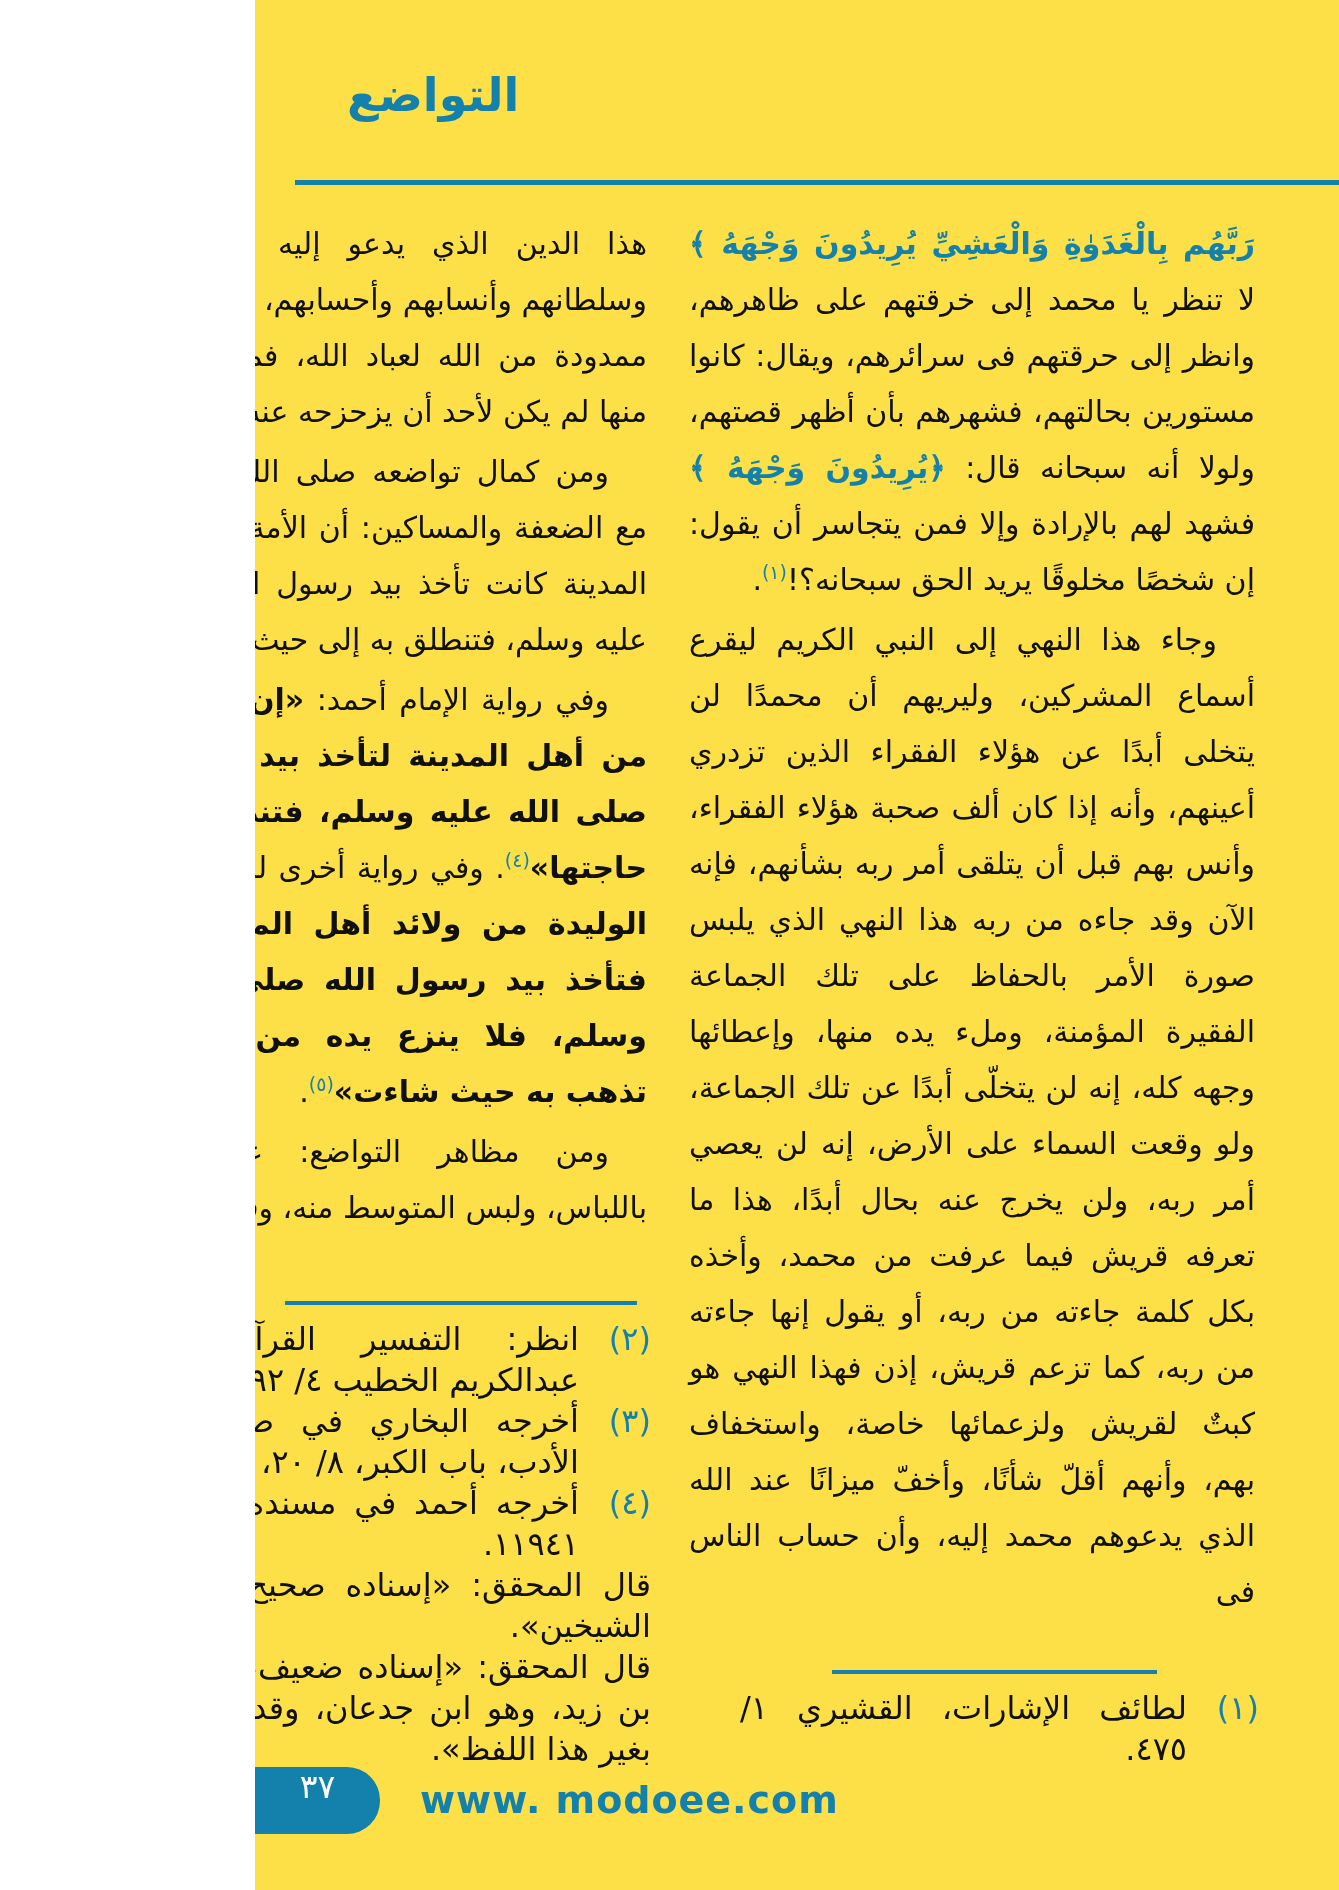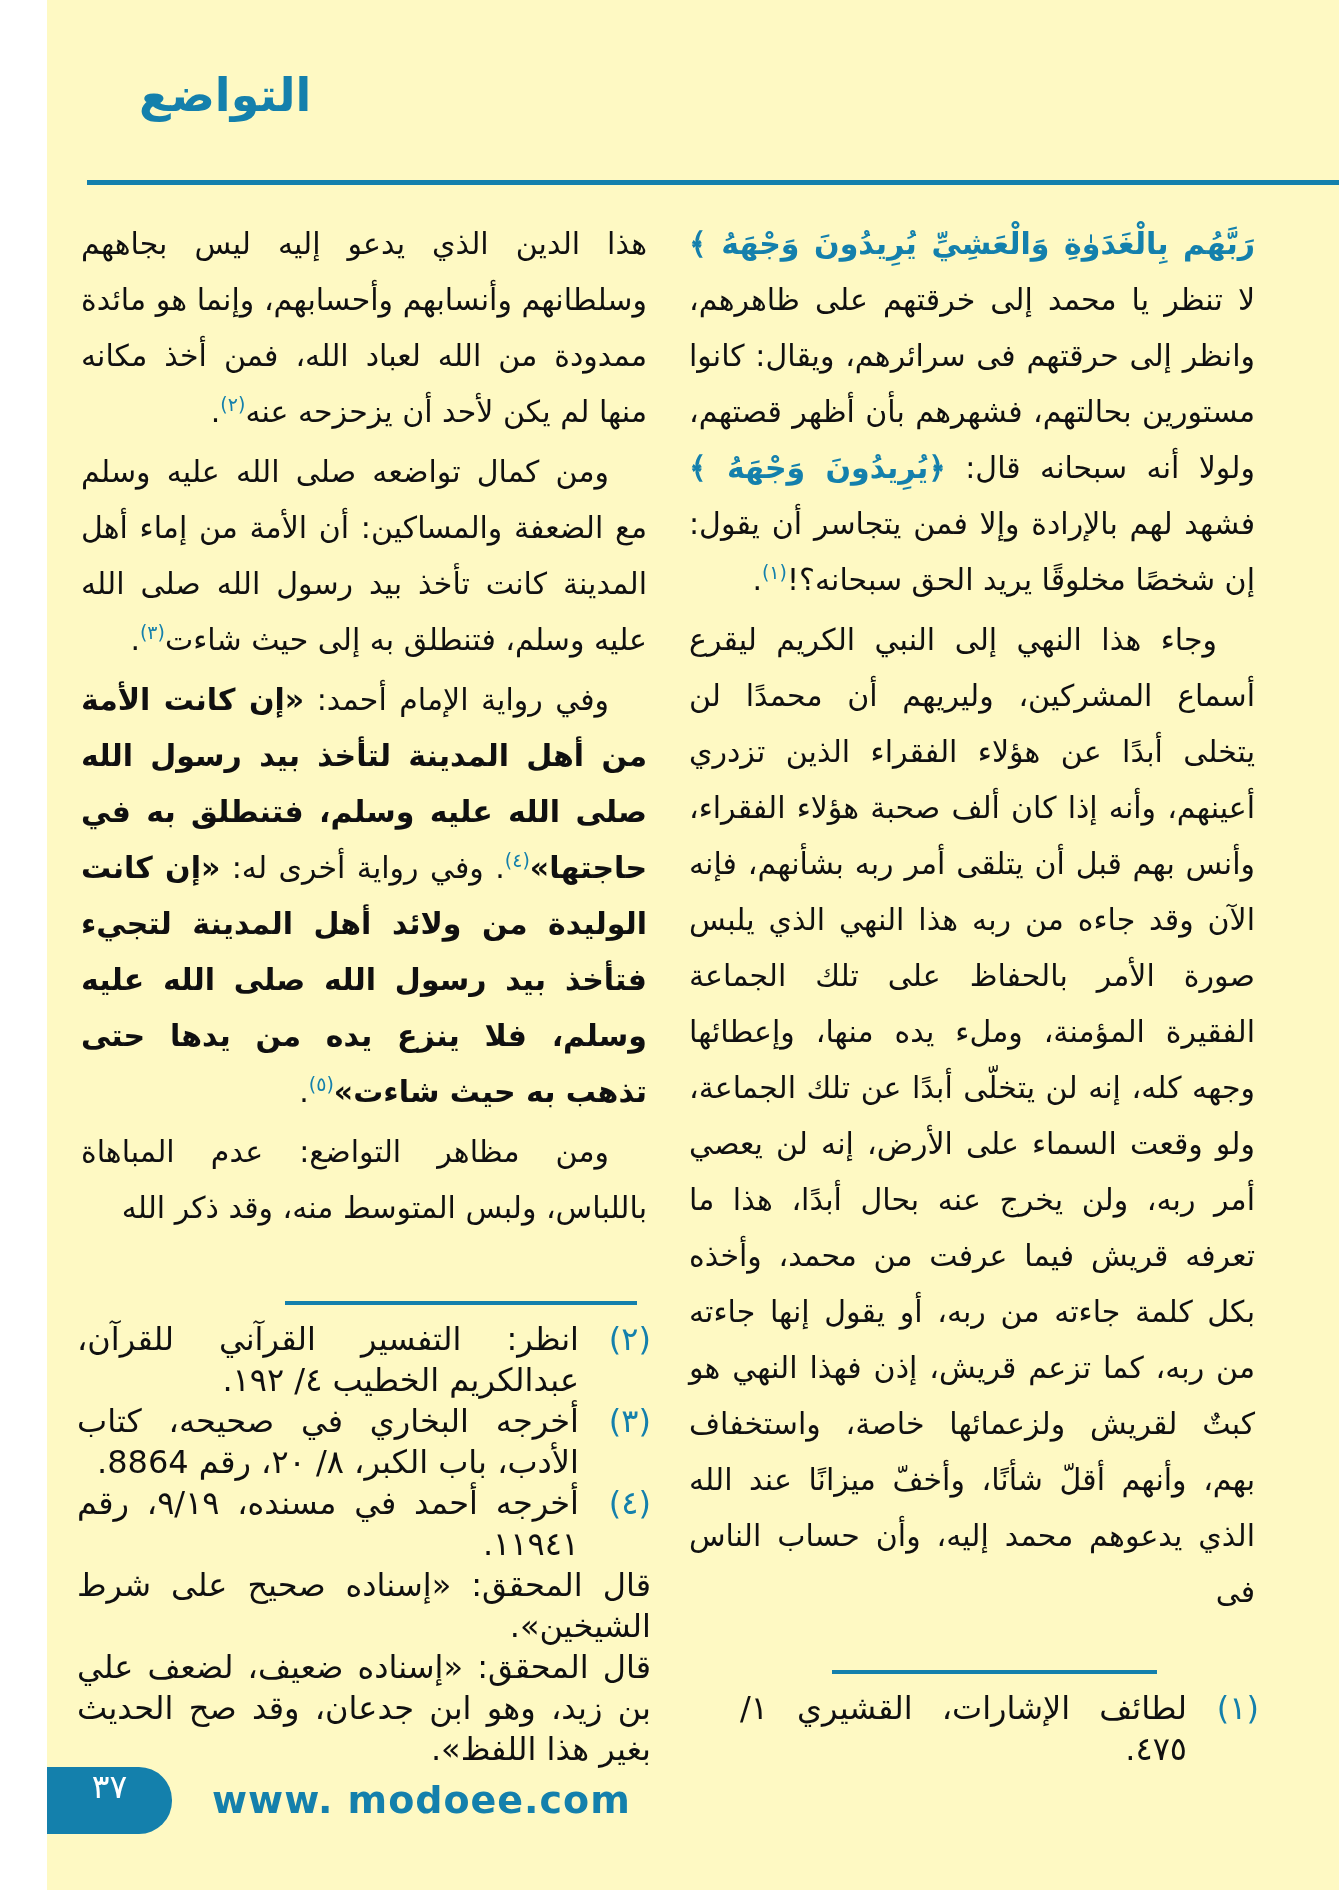--- a/index.html
+++ b/index.html
@@ -1,21 +1,21 @@
 <!DOCTYPE html>
 <html dir="rtl" lang="ar" style="--accent: #1480AC;"><head>
 <meta charset="utf-8">
 <style>
   :root { --accent: #1480AC; }
   html, body { margin: 0; padding: 0; background: #ffffff; }
   .page {
     position: relative;
-    width: 1292px;
+    width: 1084px;
     height: 1890px;
-    background: #fef9c3;
+    background: #fde047;
     font-family: "DejaVu Sans", sans-serif;
     direction: rtl;
     overflow: hidden;
   }
   .chapter-title {
     position: absolute;
     top: 72px;
     left: 92px;
     color: var(--accent);
     font-size: 46px;

